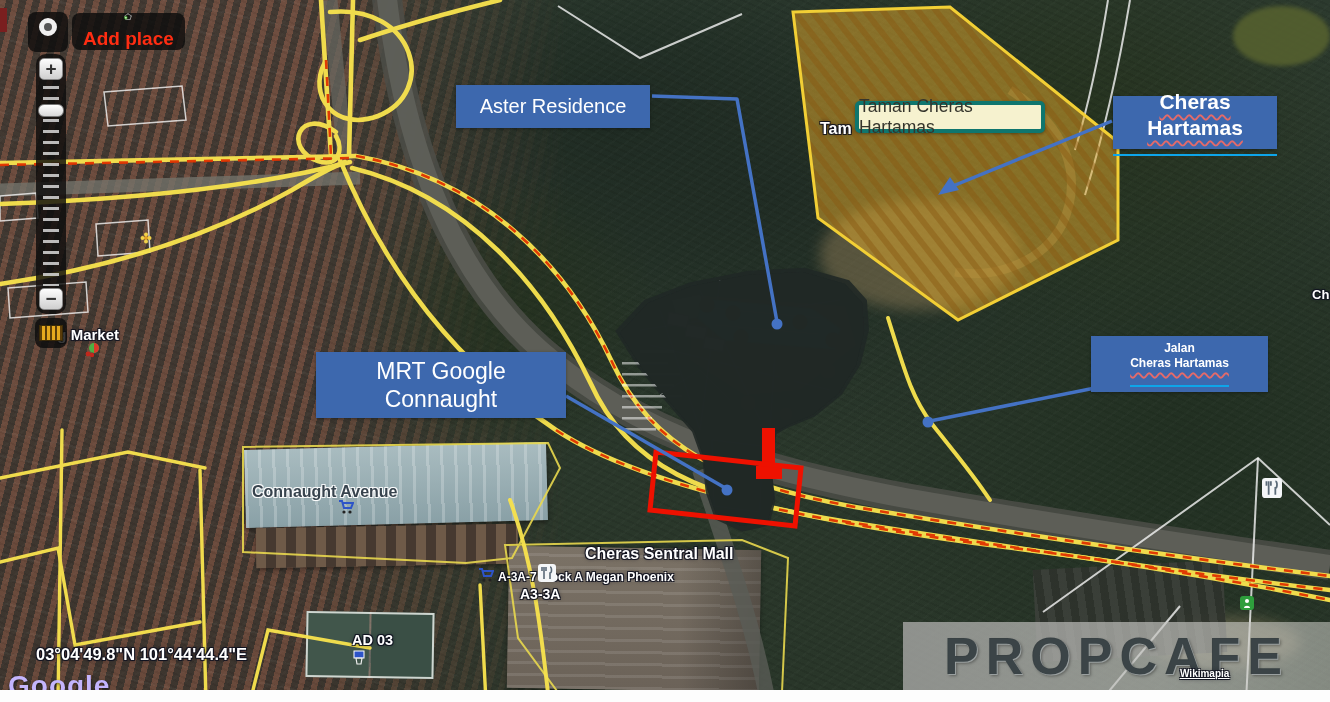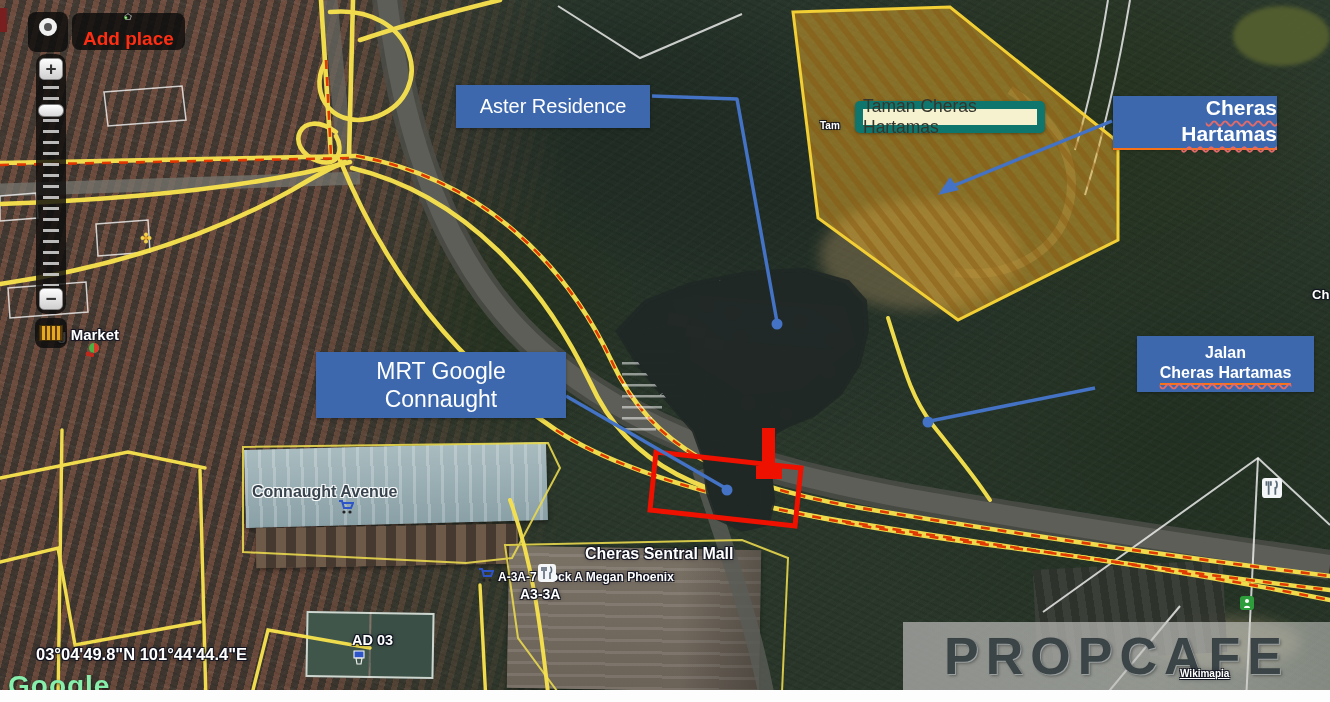--- a/index.html
+++ b/index.html
@@ -56,23 +56,23 @@
     text-shadow:-1px -1px 0 rgba(15,18,30,.85),1px -1px 0 rgba(15,18,30,.85),
     -1px 1px 0 rgba(15,18,30,.85),1px 1px 0 rgba(15,18,30,.85),0 0 4px rgba(0,0,25,.7);}
   .wm-label--dark{color:#37434d;
     text-shadow:-1px -1px 0 rgba(255,255,255,.9),1px -1px 0 rgba(255,255,255,.9),
     -1px 1px 0 rgba(255,255,255,.9),1px 1px 0 rgba(255,255,255,.9);}
   
   .callout{position:absolute;background:#3d68ae;color:#fff;display:flex;
     flex-direction:column;align-items:center;justify-content:center;text-align:center;
     box-shadow:0 1px 3px rgba(0,0,0,.35);line-height:1.22;}
   .callout-cream{position:absolute;background:#f6f2cf;color:#35352c;
-    border:8px solid #0f766e;border-radius:5px;display:flex;align-items:center;
+    border:4px solid #0f766e;border-radius:5px;display:flex;align-items:center;
     justify-content:center;box-shadow:0 1px 3px rgba(0,0,0,.35);}
-  .u-solid{border-bottom:2px solid #f97316;padding-bottom:1px;text-align:right;}
+  .u-solid{border-bottom:2px solid #0ea5e9;padding-bottom:14px;}
   .u-wavy{text-decoration:underline wavy #e46a6a;text-decoration-thickness:2px;
     text-underline-offset:5px;}
   
   .ctl-dark{position:absolute;background:rgba(12,12,12,.82);border-radius:8px;flex-direction:column;}
   .locate-ring{width:18px;height:18px;border:5px solid #f0f0f0;border-radius:50%;
     background:#555;margin:6px auto;}
   .addplace{display:flex;align-items:center;gap:7px;padding:0 11px;height:37px;}
   .addplace-text{color:#ff2d12;font-size:19px;font-weight:bold;}
   .zoombtn{position:absolute;left:3px;width:24px;height:22px;background:linear-gradient(#fdfdfd,#cfcfcf);
     border:1px solid #888;border-radius:5px;color:#333;font-size:19px;font-weight:bold;
@@ -82,21 +82,21 @@
   .zoomhandle{position:absolute;left:2px;top:50px;width:26px;height:13px;
     background:linear-gradient(#ffffff,#d8d8d8);border:1px solid #777;border-radius:6px;}
   .ruler{width:24px;height:16px;margin:7px auto;background:#e6a81e;border:1px solid #3a2a08;
     background-image:repeating-linear-gradient(90deg,#5a3c0a 0 2px,rgba(0,0,0,0) 2px 5px);}
   
   .watermark{left:903px;top:622px;width:427px;height:68px;display:flex;align-items:center;
     justify-content:center;
     background:linear-gradient(90deg,rgba(168,168,166,.8),rgba(196,196,192,.68) 60%,rgba(208,208,202,.55));}
   .watermark span{font-size:52px;font-weight:bold;letter-spacing:7px;color:rgba(45,55,58,.88);
     text-shadow:1px 1px 0 #9aa0a0,2px 2px 3px rgba(0,0,0,.35);}
-  .google-logo{left:8px;top:670px;color:#86efac;font-size:28px;font-weight:bold;
+  .google-logo{left:8px;top:670px;color:#c4b5fd;font-size:28px;font-weight:bold;
     text-shadow:0 1px 3px rgba(0,0,0,.6);letter-spacing:1px;}
   .bottom-strip{left:0;top:690px;width:1330px;height:12px;background:#fdfdfd;}
   .icon{position:absolute;}
 </style>
 </head>
 <body>
 
 <div class="stage">
 
   <div class="abs terrain-base"></div>
@@ -243,21 +243,21 @@
       <circle cx="777" cy="324" r="5.5" fill="#4472c4" stroke="none"></circle>
       <path d="M566,396 L727,489"></path>
       <circle cx="727" cy="490" r="5.5" fill="#4472c4" stroke="none"></circle>
       <path d="M1112,121 L948,188"></path>
       <polygon points="938,195 959,190 950,177" fill="#4472c4" stroke="none"></polygon>
       <path d="M1095,388 L930,421"></path>
       <circle cx="928" cy="422" r="5.5" fill="#4472c4" stroke="none"></circle>
     </g>
   </svg>
 
-  <div class="wm-label" style="left:820px;top:120px;font-size:10px;">Tam</div>
+  <div class="wm-label" style="left:820px;top:120px;font-size:16px;">Tam</div>
   <div class="wm-label" style="left:44px;top:326px;font-size:15px;">ing Market</div>
   <div class="wm-label wm-label--dark" style="left:252px;top:483px;font-size:16px;">Connaught Avenue</div>
   <div class="wm-label" style="left:585px;top:545px;font-size:16px;">Cheras Sentral Mall</div>
   <div class="wm-label" style="left:498px;top:570px;font-size:12px;">A-3A-7 block A Megan Phoenix</div>
   <div class="wm-label" style="left:520px;top:586px;font-size:14px;">A3-3A</div>
   <div class="wm-label" style="left:352px;top:632px;font-size:14.5px;">AD 03</div>
   <div class="wm-label" style="left:1312px;top:287px;font-size:13px;">Ch</div>
   <div class="wm-label" style="left:36px;top:645px;font-size:16.5px;">03°04'49.8"N 101°44'44.4"E</div>
 
   <svg class="icon" style="left:338px;top:500px;" width="16" height="14" viewBox="0 0 16 14">
@@ -307,21 +307,21 @@
   <div class="callout-cream" style="left:855px;top:101px;width:190px;height:32px;font-size:17.5px;">
     <span>Taman Cheras Hartamas</span>
   </div>
   <div class="callout" style="left:1113px;top:96px;width:164px;height:53px;font-size:21px;font-weight:bold;">
     <span class="u-solid"><span class="u-wavy">Cheras Hartamas</span></span>
   </div>
   <div class="callout" style="left:316px;top:352px;width:250px;height:66px;font-size:23px;">
     <span>MRT Google</span>
     <span>Connaught</span>
   </div>
-  <div class="callout" style="left:1137px;top:336px;width:177px;height:56px;font-size:16px;font-weight:bold;">
+  <div class="callout" style="left:1091px;top:336px;width:177px;height:56px;font-size:12px;font-weight:bold;">
     <span>Jalan</span>
     <span class="u-solid"><span class="u-wavy">Cheras Hartamas</span></span>
   </div>
 
   <div class="abs watermark">
     <span>PROPCAFE</span>
   </div>
   <div class="abs google-logo">Google</div>
   <div class="wm-label" style="left:1180px;top:668px;font-size:10px;text-decoration:underline;">Wikimapia</div>
   <div class="abs bottom-strip"></div>

